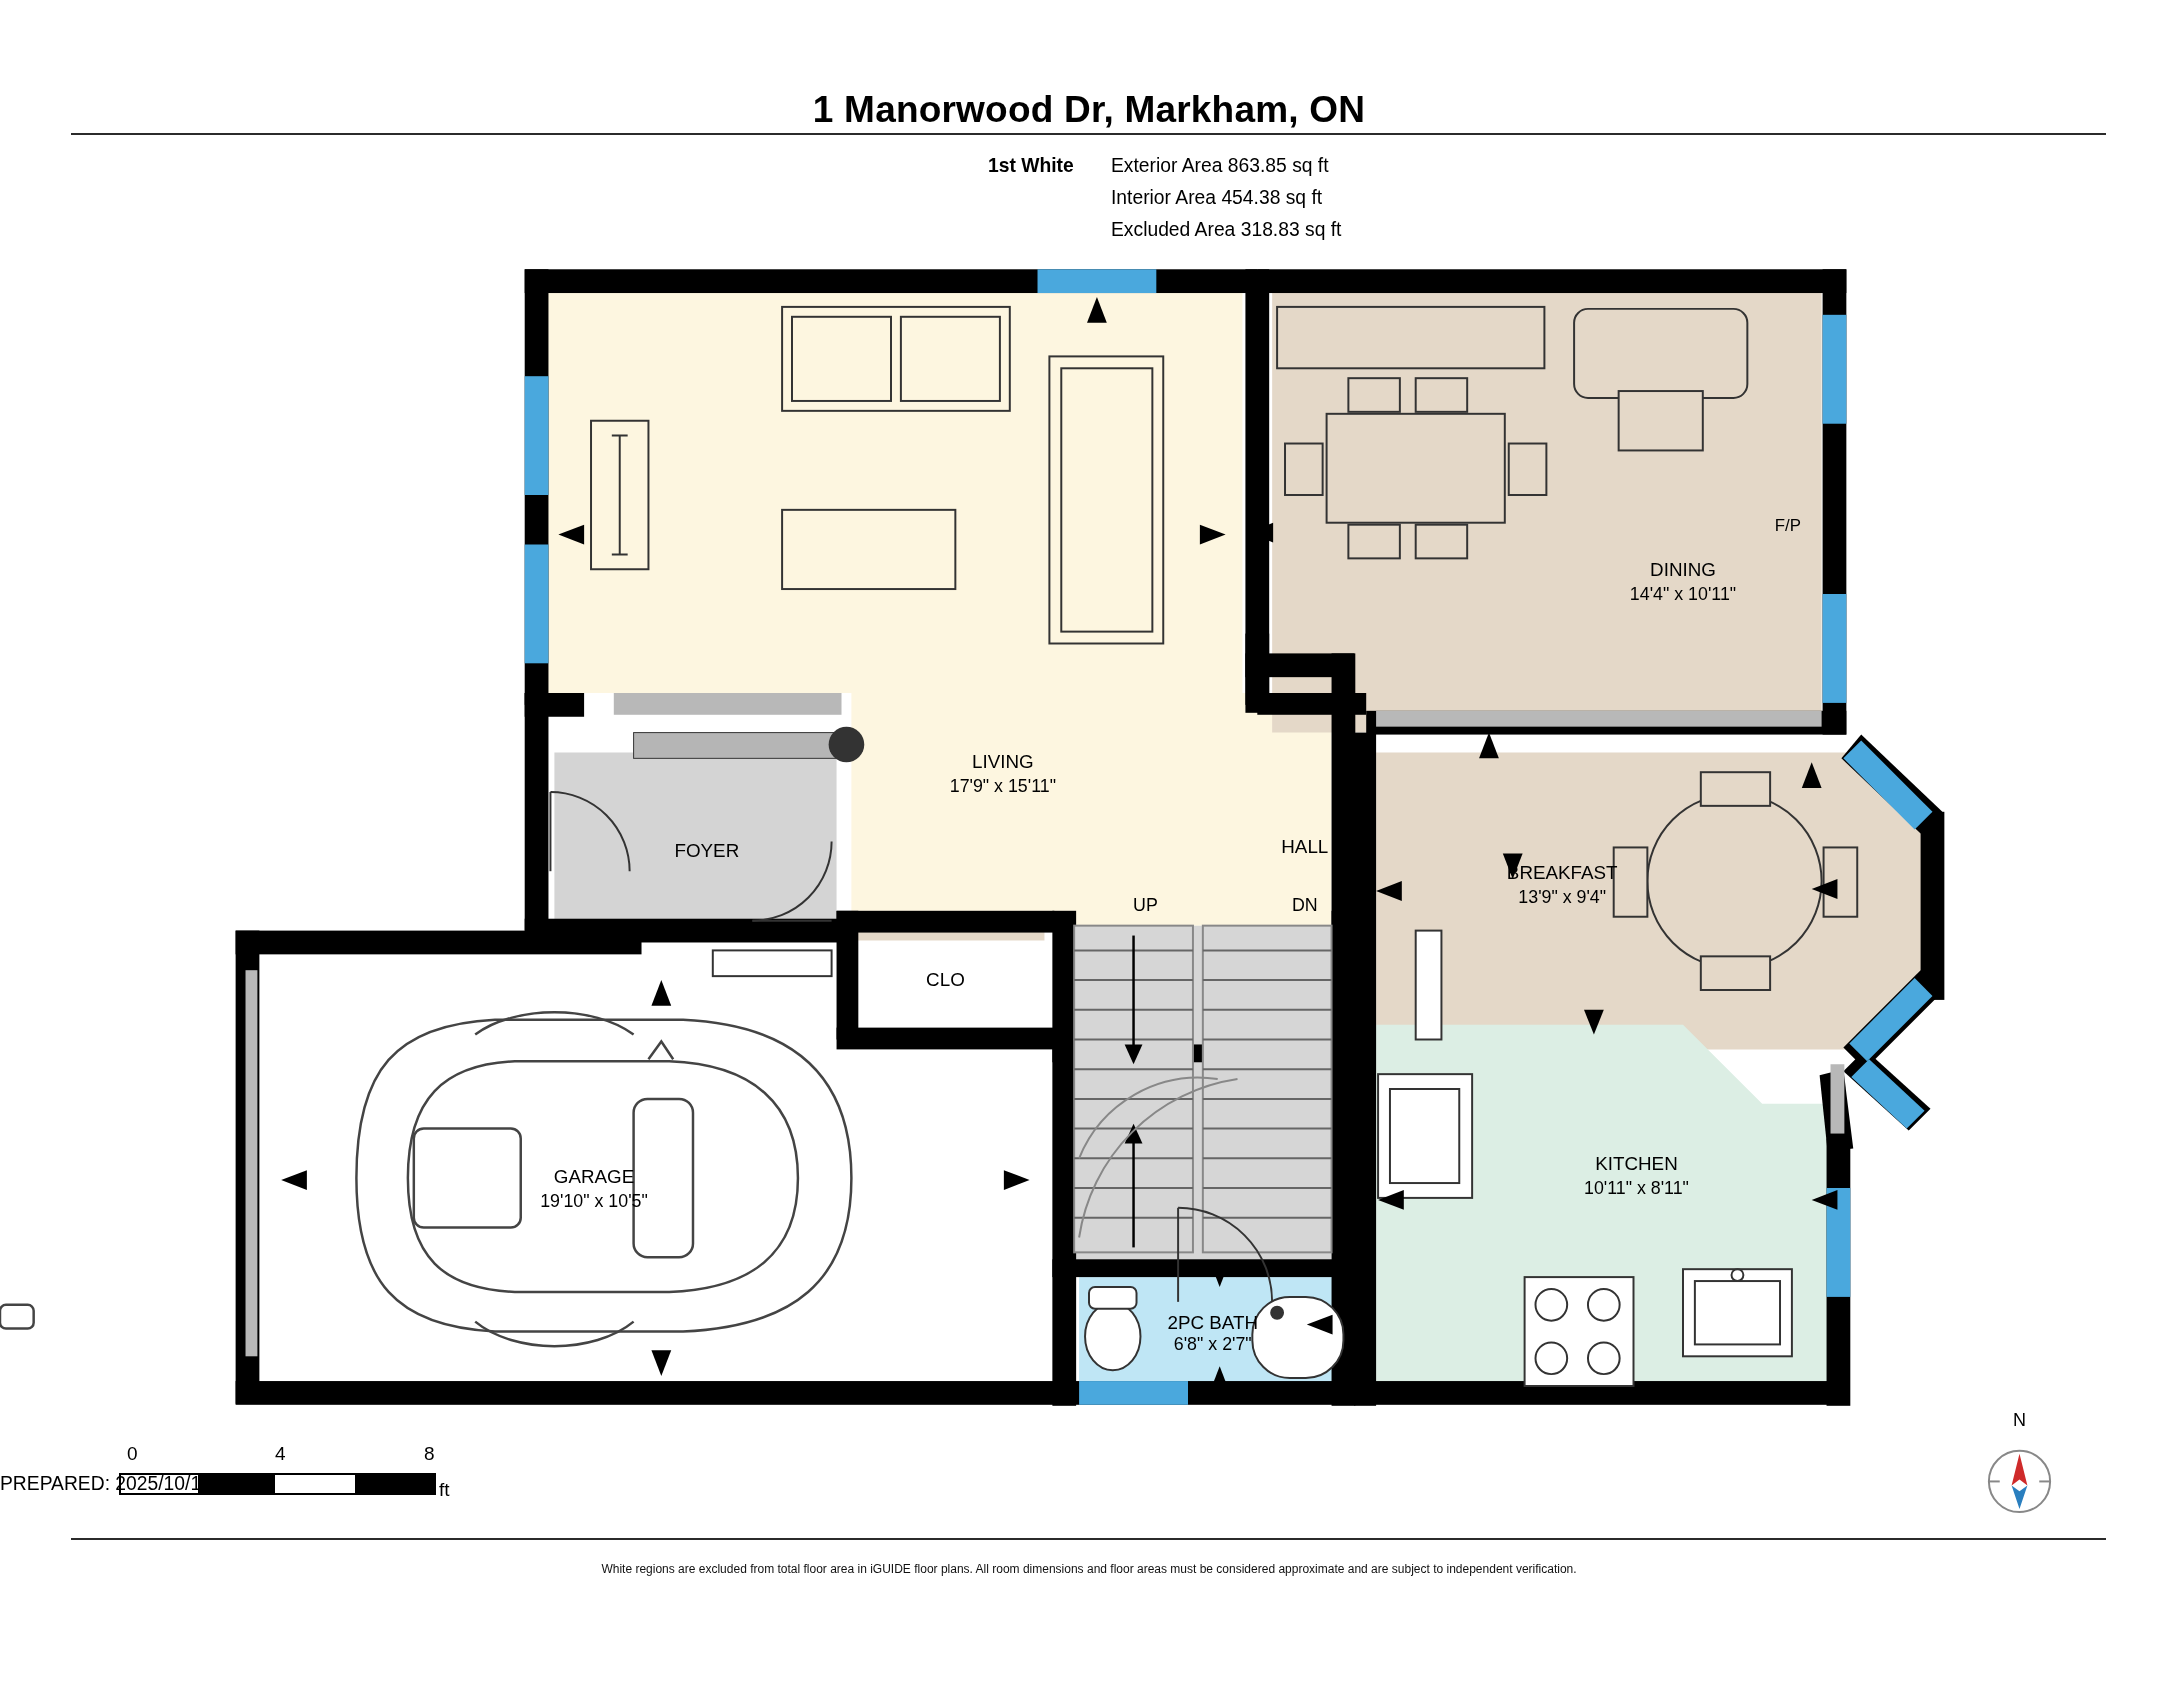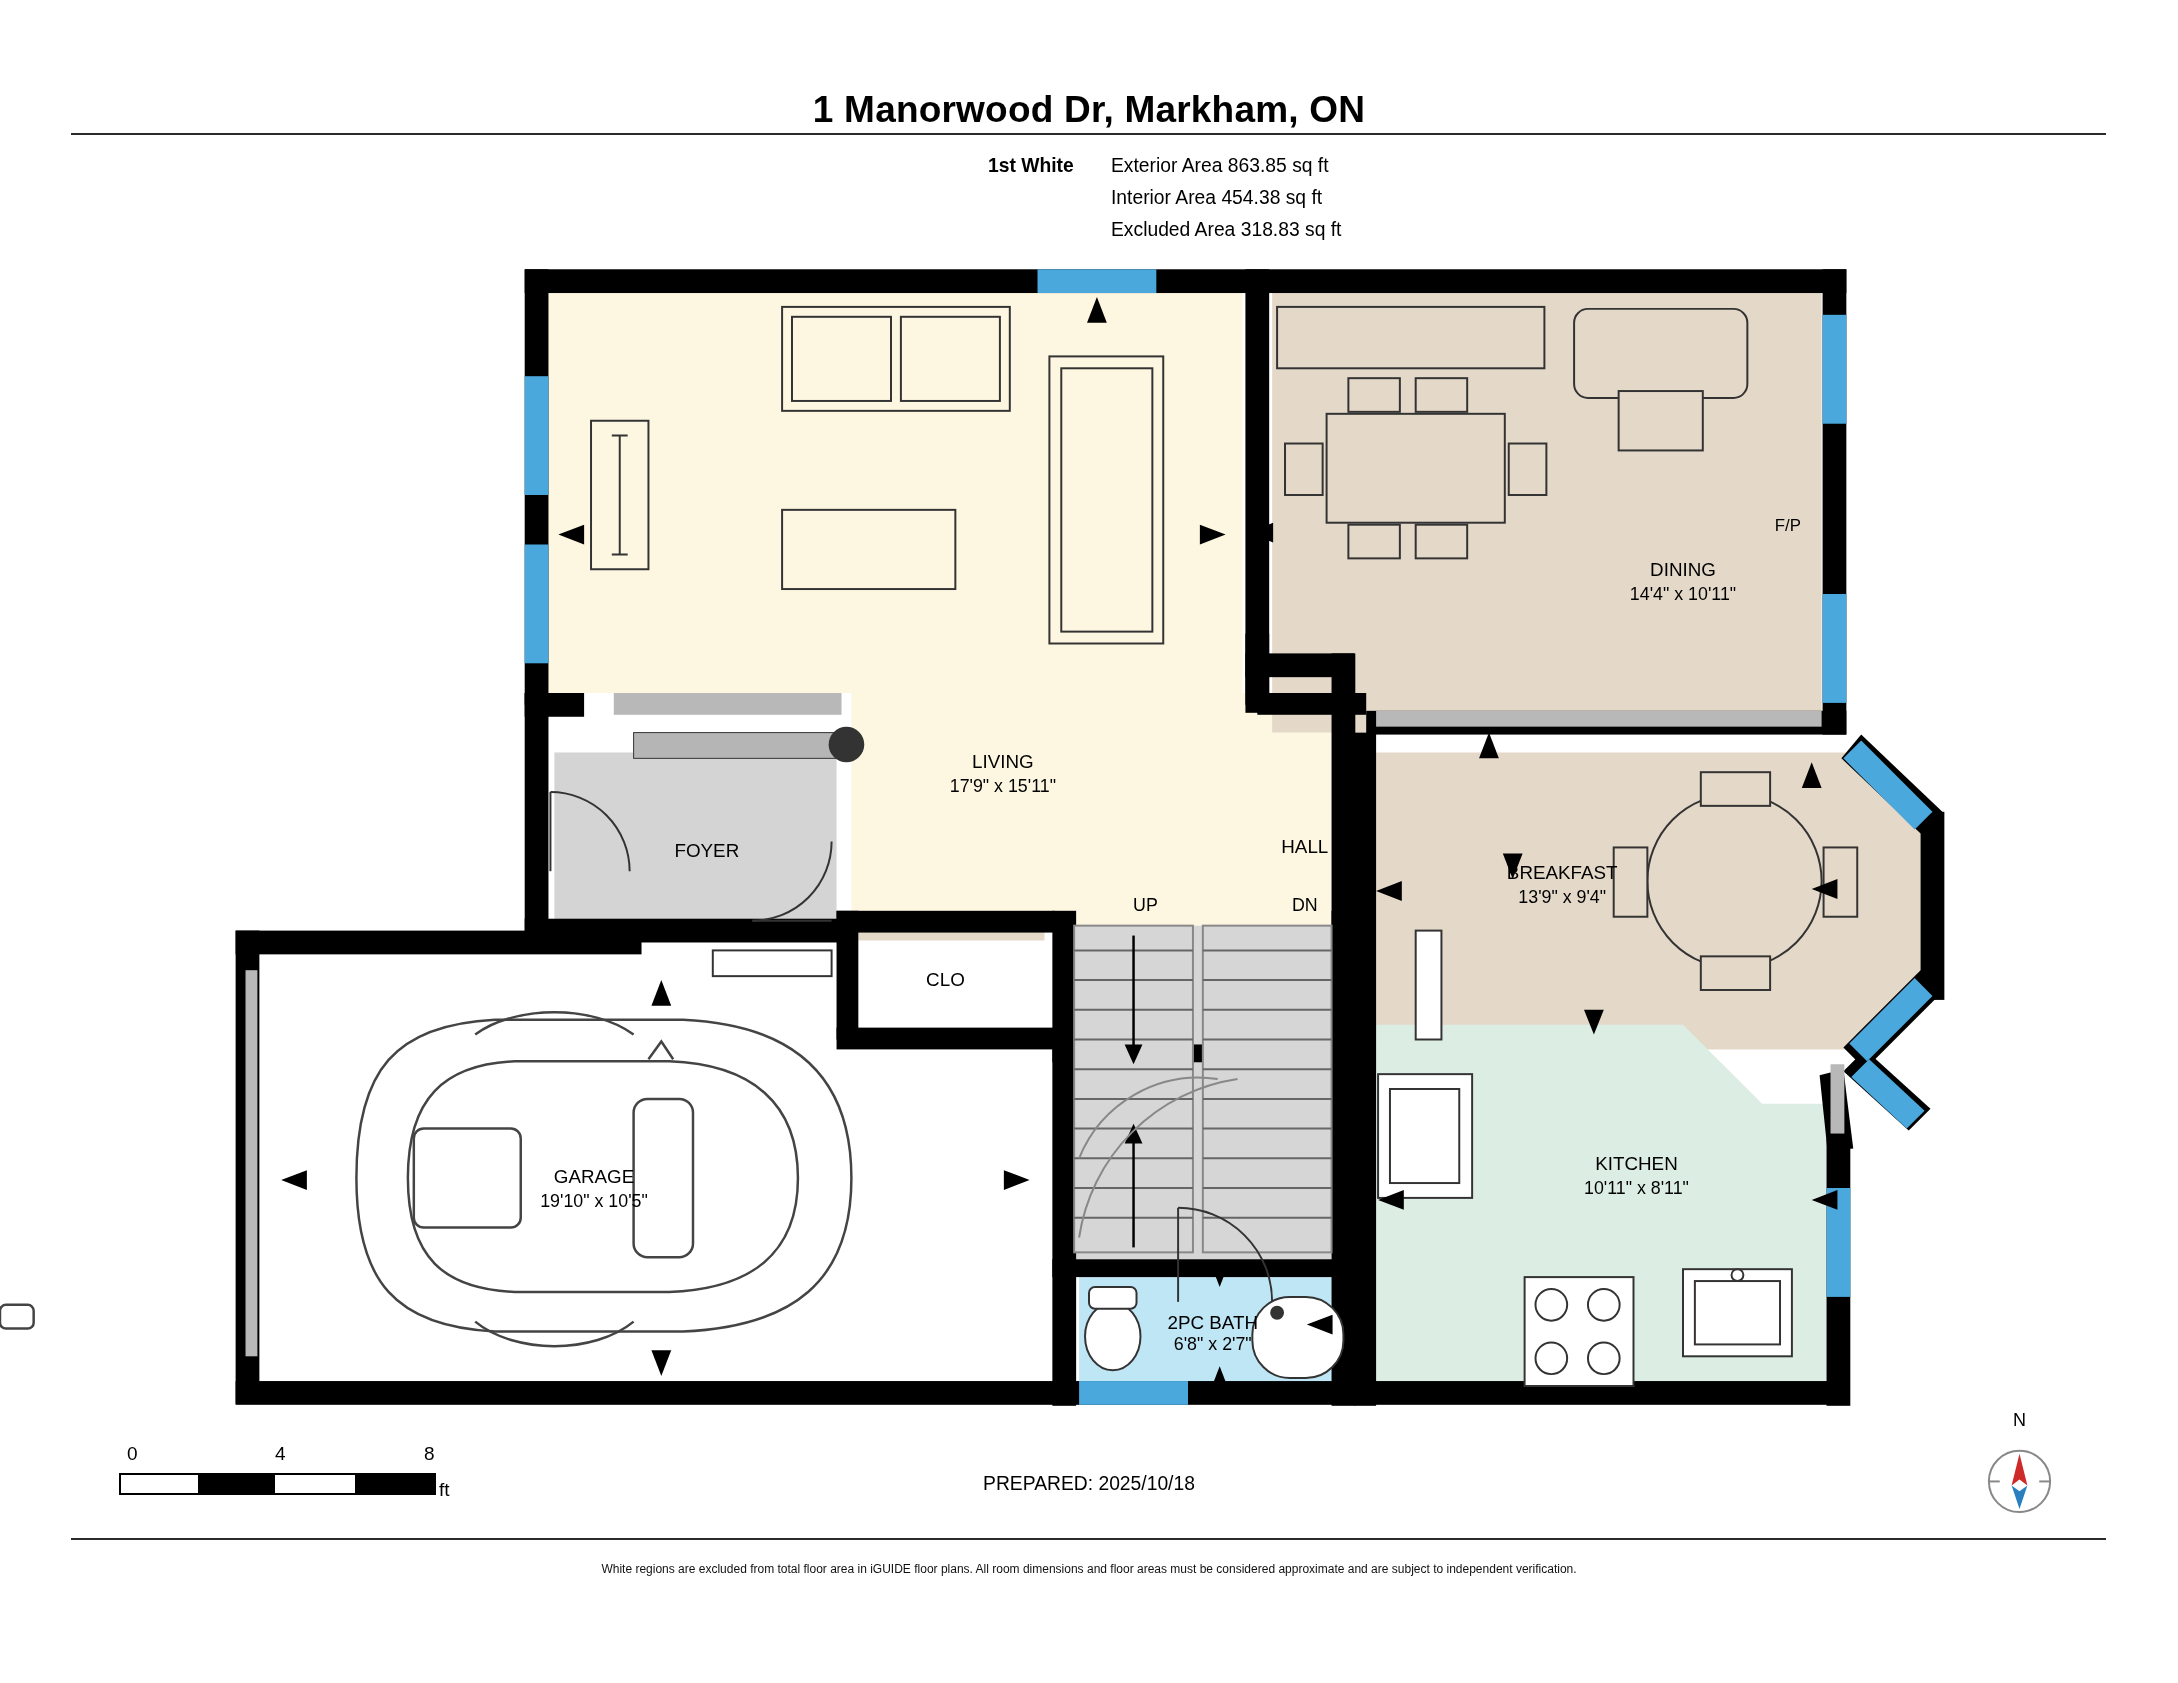--- a/index.html
+++ b/index.html
@@ -102,21 +102,20 @@
   }
   .scale-unit {
     position: absolute;
     left: 439px; top: 1479px;
     font-size: 19px;
   }
   .prepared {
     position: absolute;
     left: 0; top: 1473px;
     width: 2178px;
-    text-align: center;
     font-size: 19.3px;
   }
   .disclaimer {
     position: absolute;
     left: 0; top: 1562px;
     width: 2178px;
     text-align: center;
     font-size: 12px;
     color: #111;
   }

